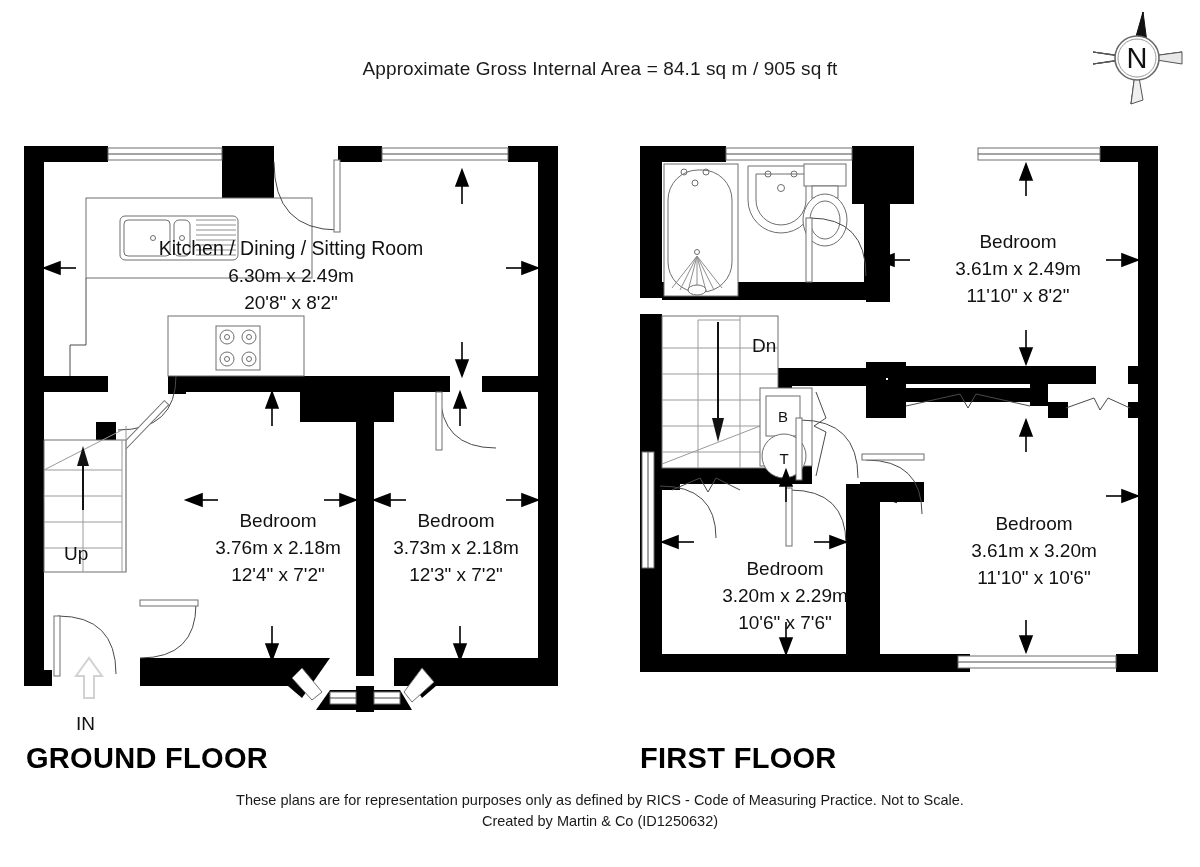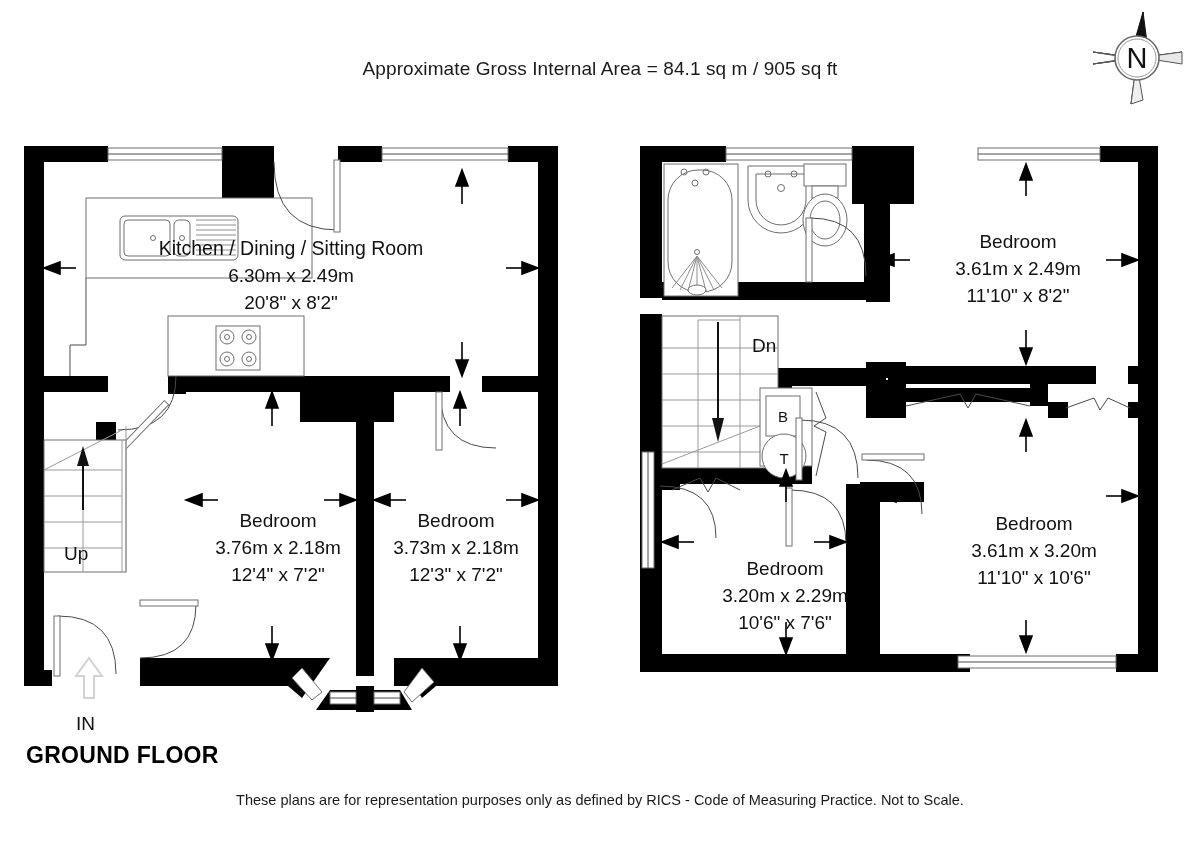--- a/index.html
+++ b/index.html
@@ -28,21 +28,21 @@
     top: 8px; left: 1085px;
     width: 105px; height: 100px;
   }
   #plans {
     position: absolute;
     top: 130px; left: 0;
     width: 1200px; height: 620px;
   }
   .floor-title {
     position: absolute;
-    font-size: 23px;
+    font-size: 29px;
     font-weight: bold;
     color: #000;
     letter-spacing: 0.3px;
   }
   #ground-floor-title { top: 742px; left: 26px; }
   #first-floor-title  { top: 742px; left: 640px; }
   #footer {
     position: absolute;
     top: 790px; left: 0; width: 1200px;
     text-align: center;
@@ -505,18 +505,20 @@
           <text class="rmlabel" x="785" y="445">Bedroom</text>
           <text class="rmlabel" x="785" y="472">3.20m x 2.29m</text>
           <text class="rmlabel" x="785" y="499">10'6" x 7'6"</text>
         </g>
       </g>
 
     </svg>
   </div>
 
   <div class="floor-title" id="ground-floor-title">GROUND FLOOR</div>
+  <div class="floor-title" id="first-floor-title">FIRST FLOOR</div>
 
   <div id="footer">
     <div>These plans are for representation purposes only as defined by RICS - Code of Measuring Practice. Not to Scale.</div>
+    <div>Created by Martin &amp; Co (ID1250632)</div>
   </div>
 
 </div>
 
 </body></html>

